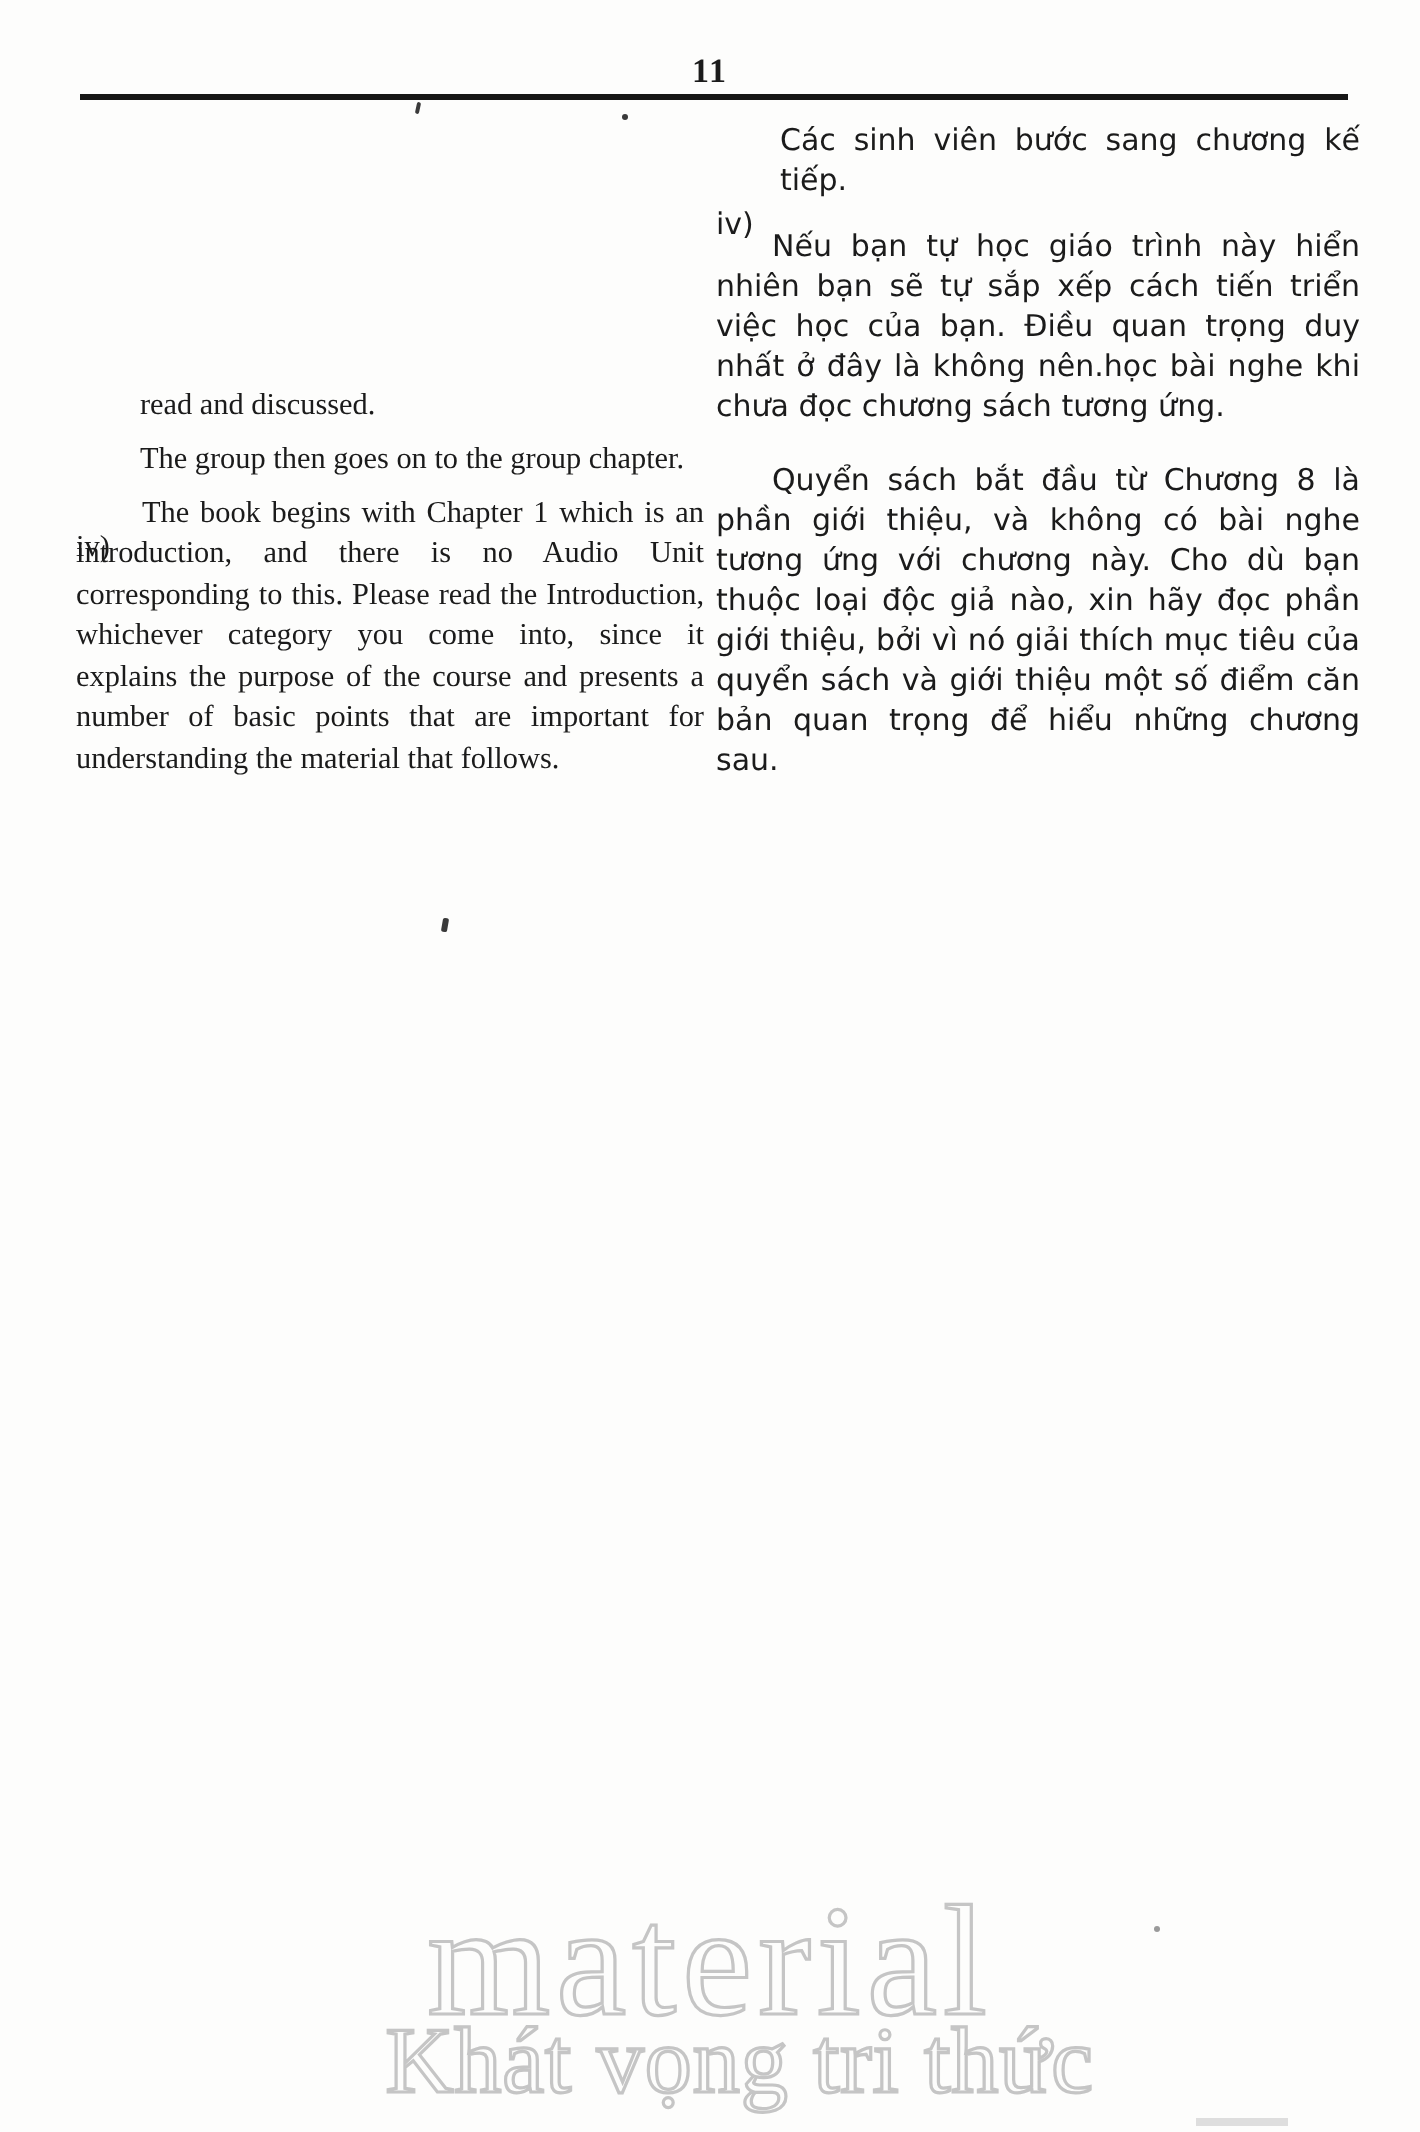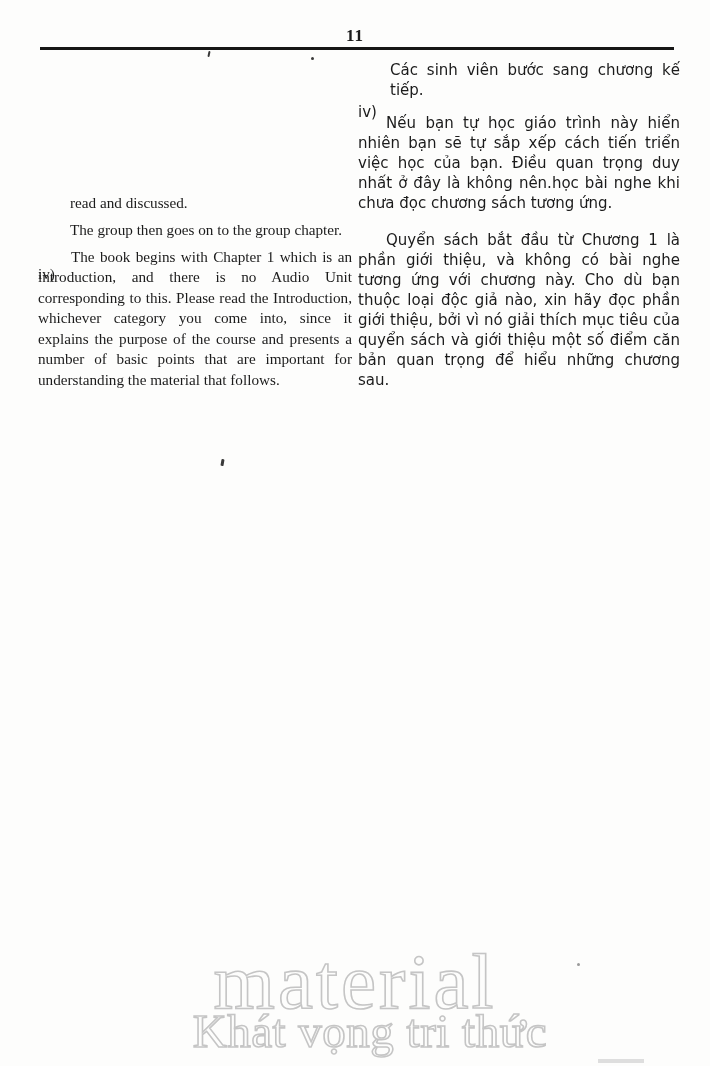--- a/index.html
+++ b/index.html
@@ -93,21 +93,21 @@
       </div>
       <p class="para">The book begins with Chapter 1 which is an introduction, and there is no Audio Unit corresponding to this. Please read the Introduction, whichever category you come into, since it explains the purpose of the course and presents a number of basic points that are important for understanding the material that follows.</p>
     </div>
 
     <div class="col col-right">
       <div class="hang li">
         <span class="marker">iv)</span>
         <span>Các sinh viên bước sang chương kế tiếp.</span>
       </div>
       <p class="para">Nếu bạn tự học giáo trình này hiển nhiên bạn sẽ tự sắp xếp cách tiến triển việc học của bạn. Điều quan trọng duy nhất ở đây là không nên.học bài nghe khi chưa đọc chương sách tương ứng.</p>
-      <p class="para">Quyển sách bắt đầu từ Chương 1 là phần giới thiệu, và không có bài nghe tương ứng với chương này. Cho dù bạn thuộc loại độc giả nào, xin hãy đọc phần giới thiệu, bởi vì nó giải thích mục tiêu của quyển sách và giới thiệu một số điểm căn bản quan trọng để hiểu những chương sau.</p>
+      <p class="para">Quyển sách bắt đầu từ Chương 8 là phần giới thiệu, và không có bài nghe tương ứng với chương này. Cho dù bạn thuộc loại độc giả nào, xin hãy đọc phần giới thiệu, bởi vì nó giải thích mục tiêu của quyển sách và giới thiệu một số điểm căn bản quan trọng để hiểu những chương sau.</p>
     </div>
 
   </div>
 
   <div class="watermark">
     <div class="wm-brand">material</div>
     <div class="wm-tagline">Khát vọng tri thức</div>
   </div>
 
   <span class="speck s1"></span>

